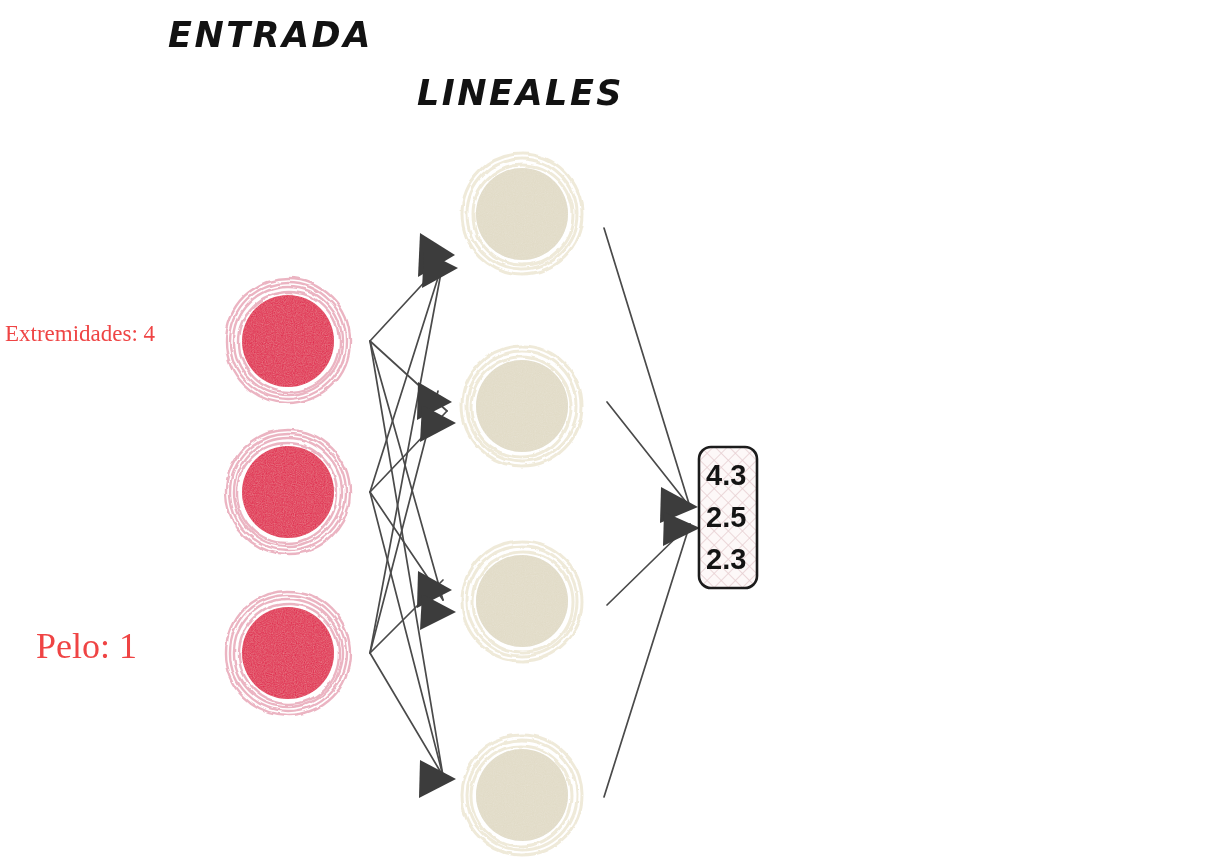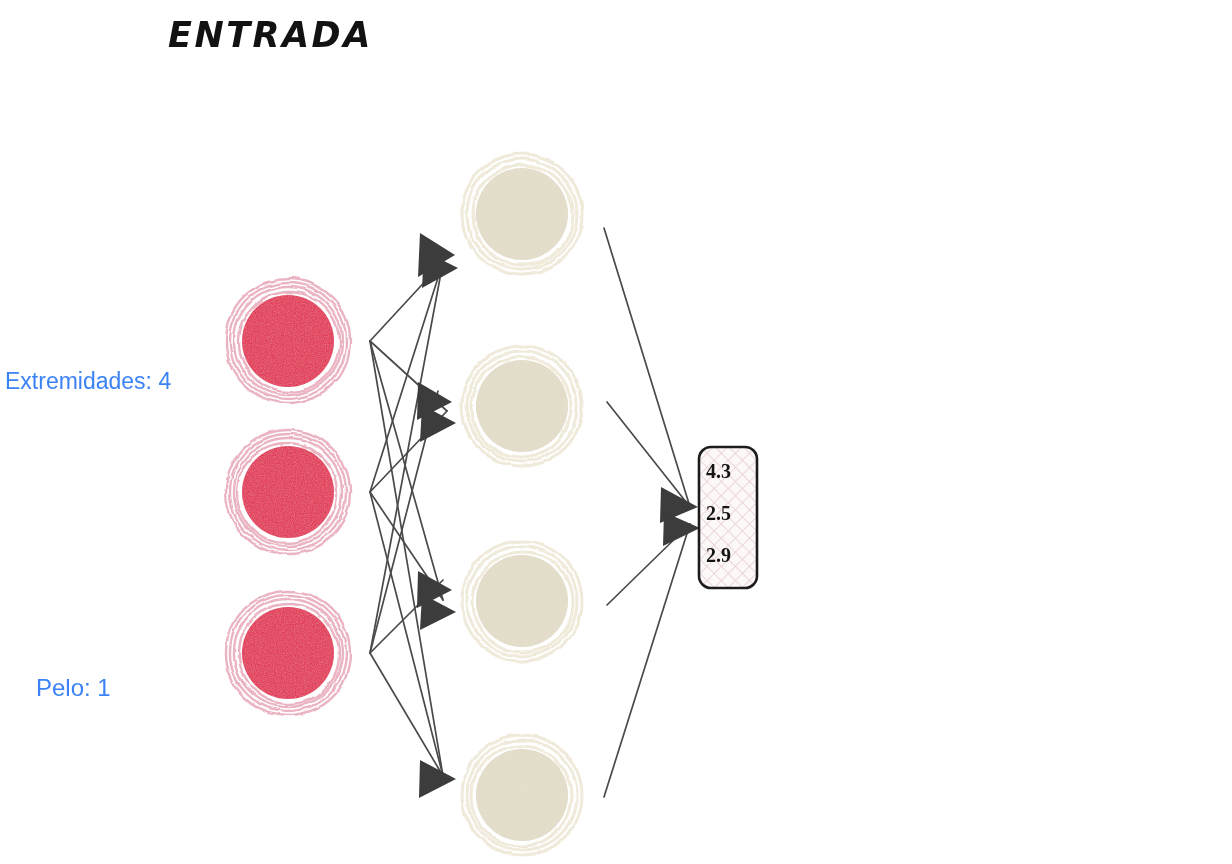--- a/index.html
+++ b/index.html
@@ -35,36 +35,35 @@
     white-space: nowrap;
     font-size: 35px;
     line-height: 1;
   }
   #hdr-entrada { left: 168px; top: 18px; }
   #hdr-capas   { left: 440px; top: 18px; }
   #hdr-lineales{ left: 417px; top: 76px; }
 
   .in-label {
     position: absolute;
-    font-family: Liberation Sans, sans-serif;
-    color: #3b82f6;
+    font-family: Liberation Serif, serif;
+    color: #ef4444;
     white-space: nowrap;
     line-height: 1;
-    margin-top: 48px;
   }
   #in-label-0 { left: 5px;  top: 322px; font-size: 23px; }
   #in-label-1 { left: 12px; top: 470px; font-size: 32px; }
-  #in-label-2 { left: 36px; top: 628px; font-size: 24px; text-align: right; }
+  #in-label-2 { left: 36px; top: 628px; font-size: 36px; text-align: right; }
 
   .out-num {
     position: absolute;
-    font-family: Liberation Serif, serif;
+    font-family: Liberation Sans, sans-serif;
     font-weight: 700;
     color: #141414;
-    font-size: 20px;
+    font-size: 29px;
     line-height: 1;
     white-space: nowrap;
     text-align: right;
     left: 706px;
   }
   #out-num-0 { top: 461px; }
   #out-num-1 { top: 503px; }
   #out-num-2 { top: 545px; }
 </style>
 </head>
@@ -203,21 +202,22 @@
         <circle cx="522" cy="795" r="46" fill="#e0dac5" filter="url(#grain)"></circle>
       </g>
     </g>
 
     <g>
       <rect x="699" y="447" width="58" height="141" rx="12" ry="12" fill="url(#hatch)" stroke="#1c1c1c" stroke-width="2.6"></rect>
     </g>
   </svg>
 
   <div class="hdr" id="hdr-entrada">ENTRADA</div>
+  <div class="hdr" id="hdr-lineales">LINEALES</div>
 
   <div class="in-label" id="in-label-0">Extremidades: 4</div>
   <div class="in-label" id="in-label-2">Pelo: 1</div>
 
   <div class="out-num" id="out-num-0">4.3</div>
   <div class="out-num" id="out-num-1">2.5</div>
-  <div class="out-num" id="out-num-2">2.9</div>
+  <div class="out-num" id="out-num-2">2.3</div>
 
 </div>
 
 </body></html>

